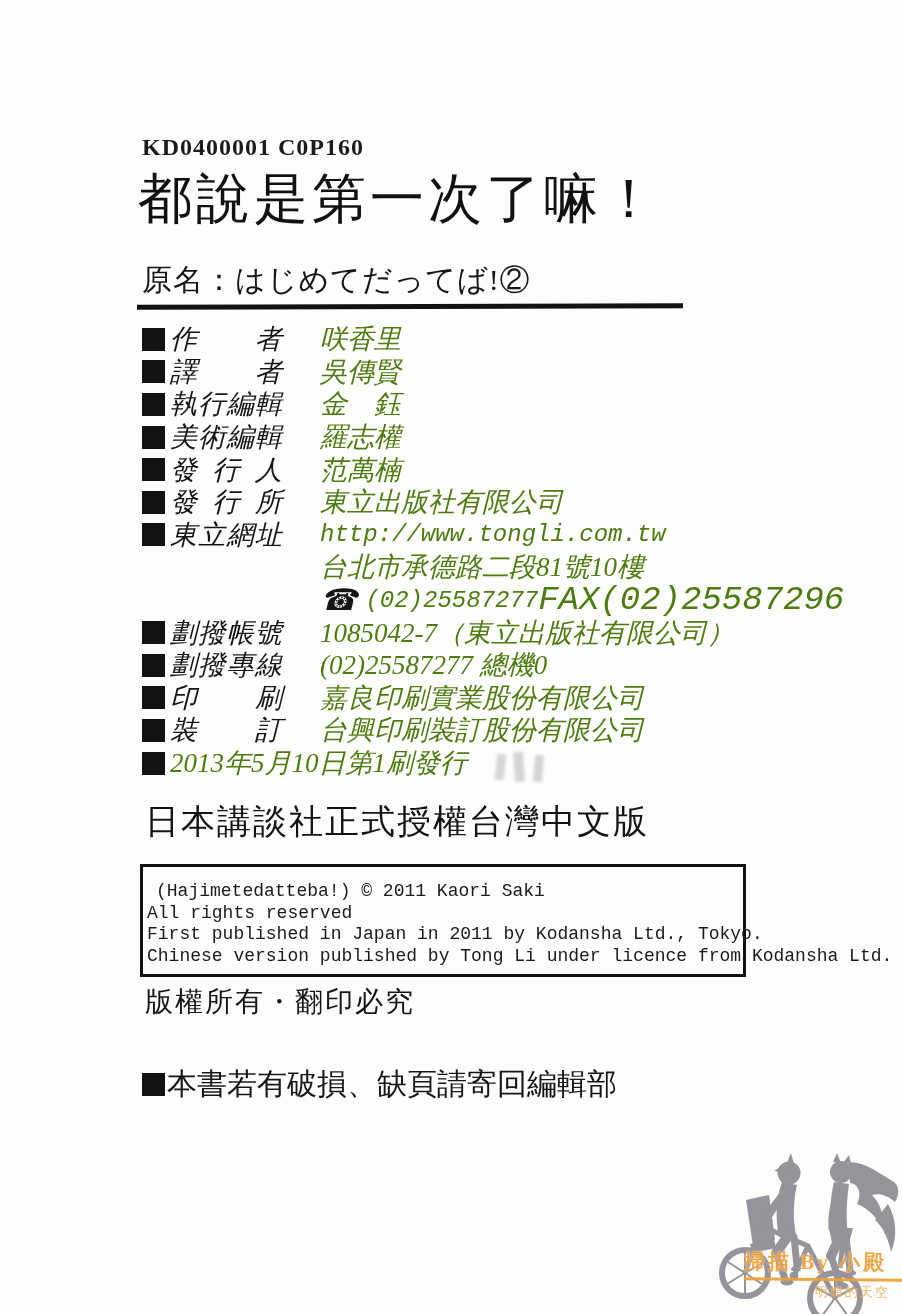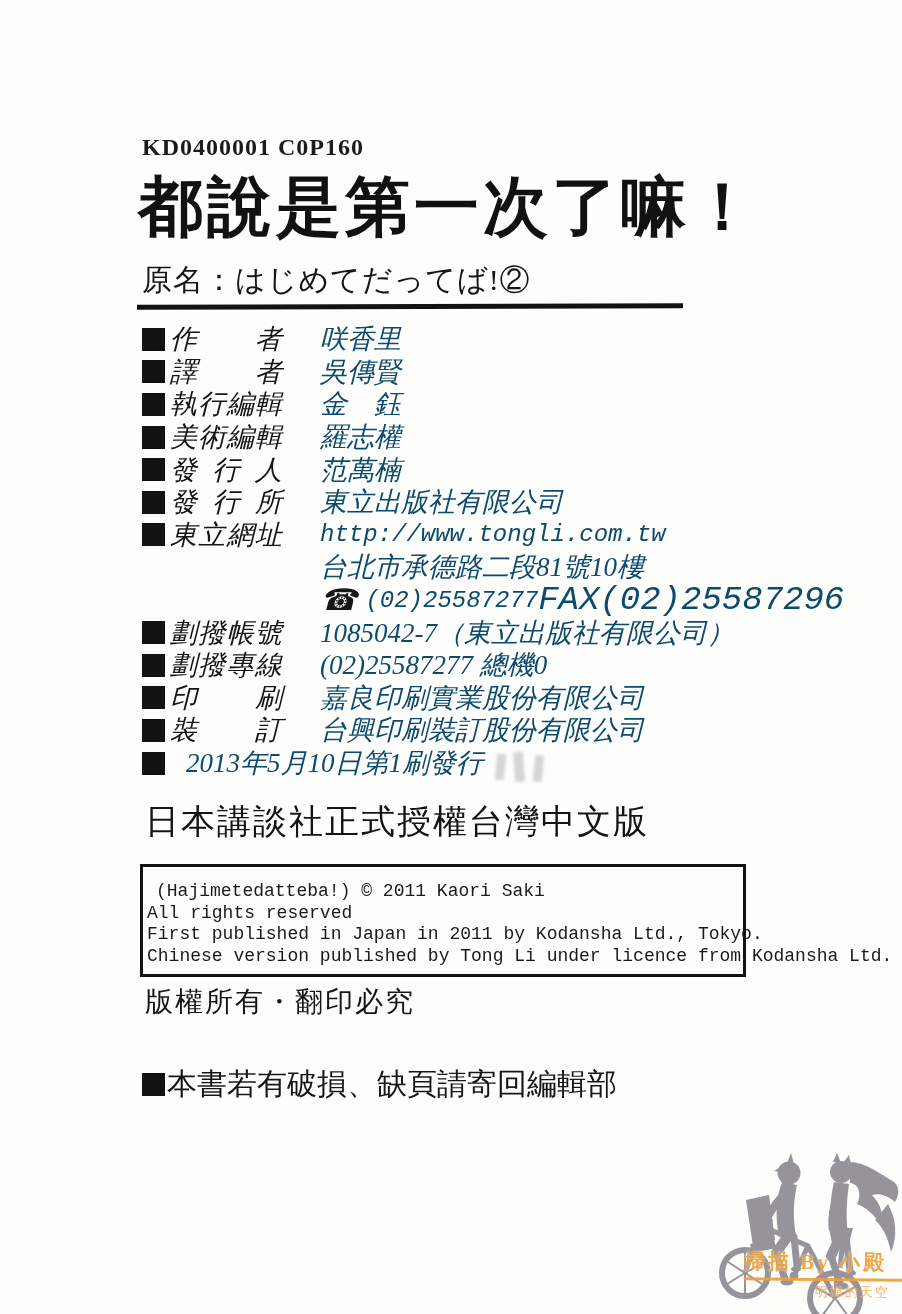--- a/index.html
+++ b/index.html
@@ -11,21 +11,21 @@
     overflow:hidden;
   }
   .page { position:relative; width:778px; height:1314px; }
 
   .code {
     position:absolute; left:142px; top:134px;
     font-size:24px; letter-spacing:1px; font-weight:bold; color:#1b1b1b;
   }
   .title {
     position:absolute; left:138px; top:163px;
-    font-size:65px; font-weight:bold; letter-spacing:4px; color:#111;
+    font-size:54px; font-weight:normal; letter-spacing:4px; color:#111;
     white-space:nowrap;
   }
   .orig {
     position:absolute; left:142px; top:260px;
     font-size:30px; letter-spacing:1px; color:#151515;
     white-space:nowrap;
   }
   .rule {
     position:absolute; left:137px; top:304px;
     width:546px; height:5px; background:#121212;
@@ -35,21 +35,21 @@
   .credits { position:absolute; left:142px; top:323px; width:660px; }
   .crow { display:flex; align-items:center; height:32.6px; font-size:27px; white-space:nowrap;font-style:italic; }
   .sq {
     flex:0 0 23px; width:23px; height:23px; background:#121212; margin-right:5px;
   }
   .lab {
     display:inline-block; width:112px;
     text-align:justify; text-align-last:justify;
     font-size:27px; color:#151515;
   }
-  .val { margin-left:38px; font-size:27px; color:#0c4a6e; }
+  .val { margin-left:38px; font-size:27px; color:#4d7c0f; }
   .val.latin { font-family:"Liberation Mono","DejaVu Sans Mono",monospace; font-size:24px; letter-spacing:0; }
   .cont { padding-left:178px; }
   .phone-icon { font-size:30px; margin-right:8px; line-height:1; }
   .fax-gap { display:inline-block; width:46px; }
 
   .smudge { position:absolute; left:494px; top:750px; width:70px; height:36px; opacity:.35; filter:blur(1.6px); }
   .smudge i { position:absolute; background:#8d8d8d; display:block; }
   .smudge i:nth-child(1){ left:2px;  top:4px; width:9px;  height:26px; transform:rotate(6deg); }
   .smudge i:nth-child(2){ left:20px; top:2px; width:10px; height:30px; transform:rotate(-4deg); }
   .smudge i:nth-child(3){ left:40px; top:5px; width:9px;  height:27px; transform:rotate(5deg); }
@@ -179,21 +179,21 @@
       <span class="val">嘉良印刷實業股份有限公司</span>
     </div>
     <div class="crow">
       <span class="sq"></span>
       <span class="lab">裝訂</span>
       <span class="val">台興印刷裝訂股份有限公司</span>
     </div>
 
     <div class="crow">
       <span class="sq"></span>
-      <span class="val" style="margin-left:16px">2013年5月10日第1刷發行</span>
+      <span class="val" style="margin-left:0">2013年5月10日第1刷發行</span>
     </div>
   </div>
 
   <div class="smudge">
       <i></i>
       <i></i>
       <i></i>
     </div>
 
   <div class="lic-heading">日本講談社正式授權台灣中文版</div>

